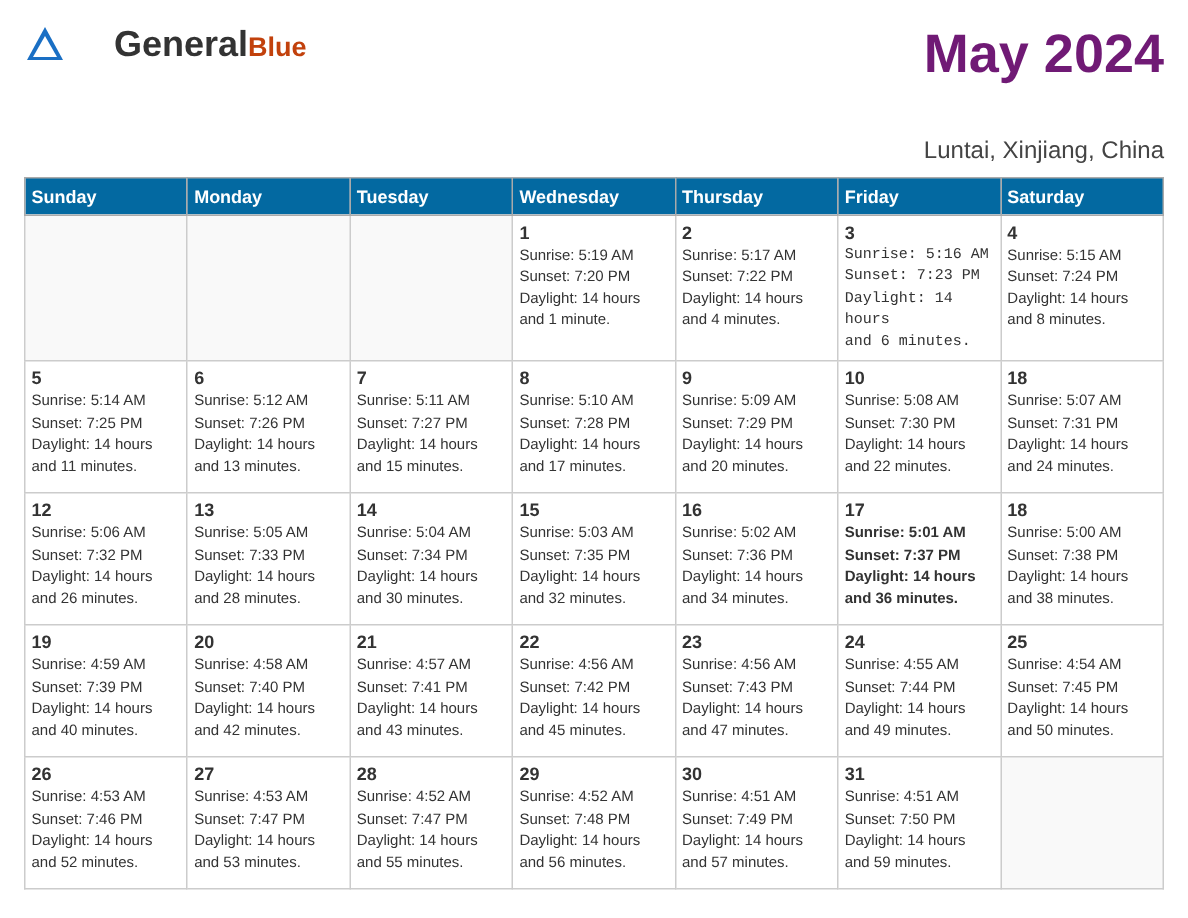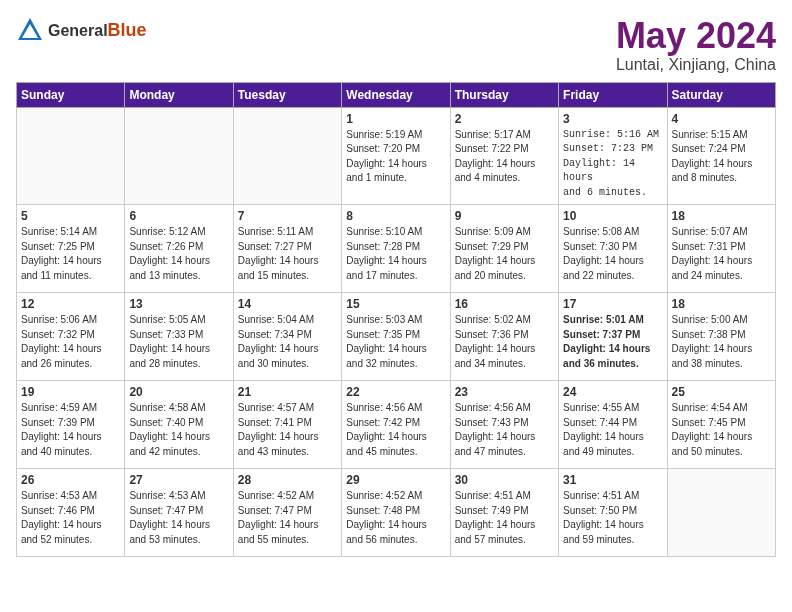--- a/index.html
+++ b/index.html
@@ -15,23 +15,24 @@
       justify-content: space-between;
       align-items: flex-start;
       margin-bottom: 8px;
     }
     .logo {
       display: flex;
       align-items: center;
       gap: 4px;
     }
     .logo-text-general {
-      font-size: 16px;
+      font-size: 24px;
       font-weight: bold;
       color: #333;
+      margin-left: 28px;
     }
     .logo-text-blue {
       font-size: 18px;
       font-weight: bold;
       color: #c2410c;
     }
     .logo-icon {
       width: 28px;
       height: 28px;
     }
@@ -40,28 +41,29 @@
     }
     .month-title {
       font-size: 36px;
       font-weight: bold;
       color: #701a75;
       line-height: 1.1;
     }
     .location-title {
       font-size: 16px;
       color: #444;
+      margin-top: 36px;
     }
     table {
       width: 100%;
       border-collapse: collapse;
       table-layout: fixed;
     }
     thead tr th {
-      background-color: #4c1d95;
+      background-color: #0369a1;
       color: #fff;
       font-size: 12px;
       font-weight: bold;
       padding: 5px 4px;
       text-align: left;
       border: 1px solid #aaa;
     }
     tbody tr td {
       border: 1px solid #ccc;
       vertical-align: top;

